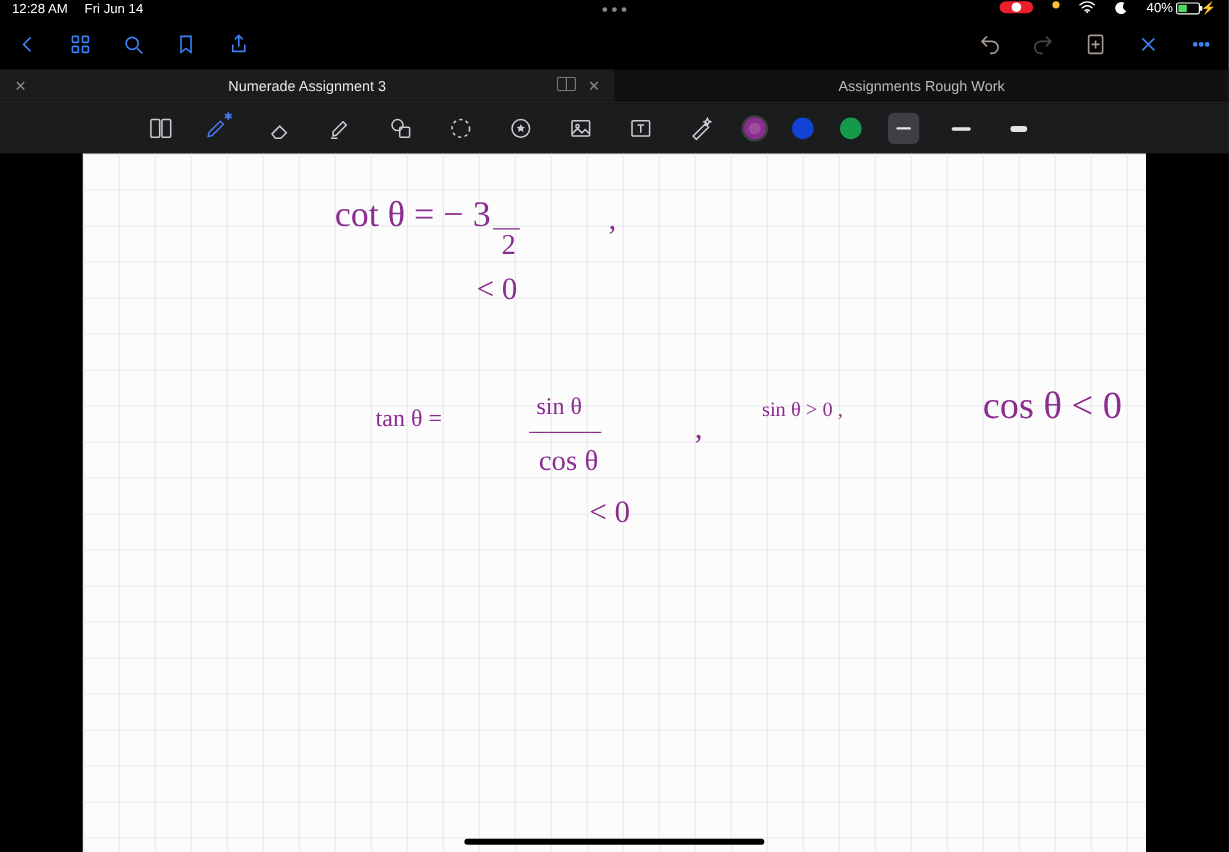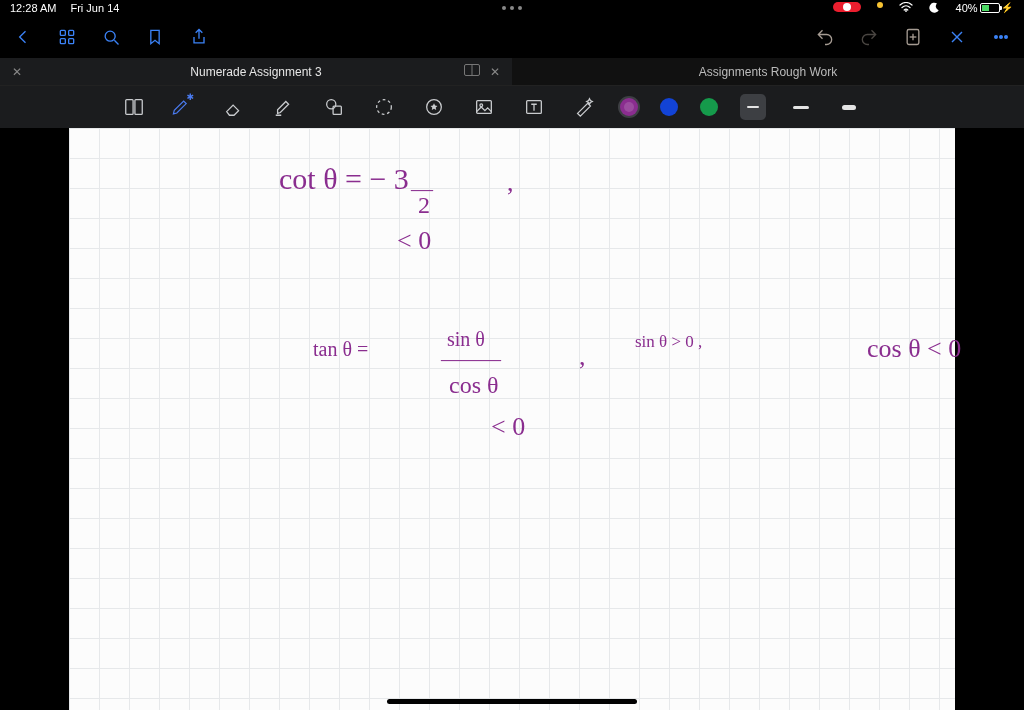--- a/index.html
+++ b/index.html
@@ -310,15 +310,15 @@
       <div class="hand" style="left: 349px; top: 64px; font-size: 24px;">2</div>
       <div class="hand" style="left: 438px; top: 40px; font-size: 26px;">,</div>
       <div class="hand" style="left: 328px; top: 98px; font-size: 26px;">&lt; 0</div>
       <div class="hand" style="left: 244px; top: 210px; font-size: 20px;">tan θ  =</div>
       <div class="hand" style="left: 378px; top: 200px; font-size: 20px;">sin θ</div>
       <div class="hand" style="left: 372px; top: 220px; font-size: 20px;">———</div>
       <div class="hand" style="left: 380px; top: 244px; font-size: 24px;">cos θ</div>
       <div class="hand" style="left: 422px; top: 284px; font-size: 26px;">&lt; 0</div>
       <div class="hand" style="left: 510px; top: 214px; font-size: 26px;">,</div>
       <div class="hand" style="left: 566px; top: 204px; font-size: 17px;">sin θ &gt; 0 ,</div>
-      <div class="hand" style="left: 750px; top: 206px; font-size: 26px; padding-left: 48px;">cos θ &lt; 0</div>
+      <div class="hand" style="left: 750px; top: 191px; font-size: 32px;">cos θ &lt; 0</div>
     </div>
 </div>
 
 </body></html>

